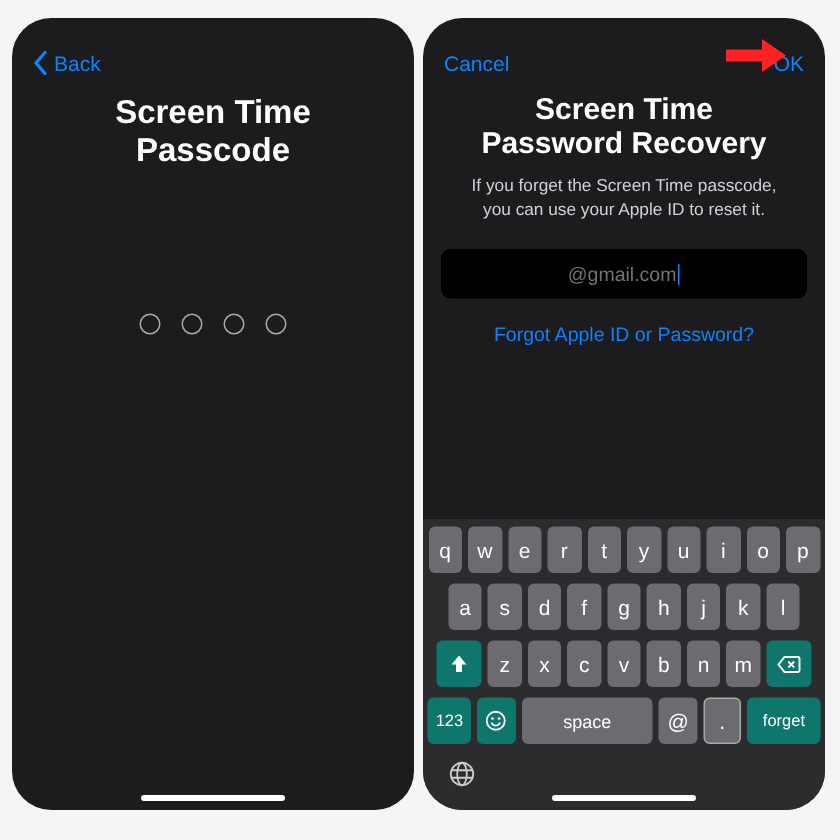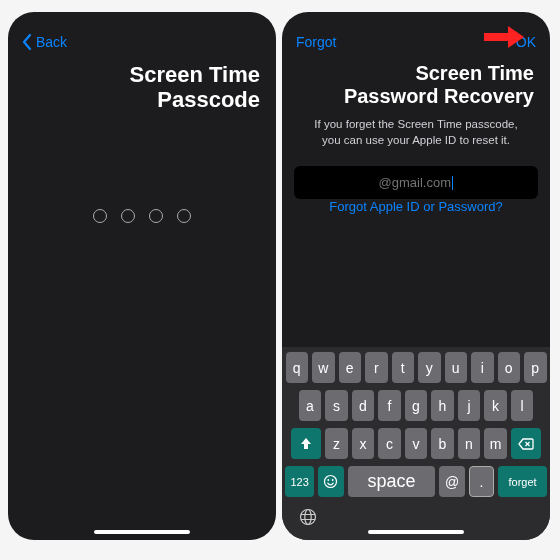--- a/index.html
+++ b/index.html
@@ -3,41 +3,41 @@
 <meta charset="utf-8">
 <style>
   * { margin:0; padding:0; box-sizing:border-box; font-family:-apple-system,"Helvetica Neue",Arial,sans-serif; }
   body { background:#f5f5f5; width:560px; height:560px; }
   .wrap { display:flex; gap:6px; padding:12px 8px; }
   .phone { width:268px; height:528px; background:#1c1c1e; border-radius:26px; position:relative; overflow:hidden; color:#fff; }
   .nav { display:flex; justify-content:space-between; align-items:center; padding:22px 14px 12px; font-size:14px; color:#0a84ff; }
   .nav .side { width:56px; display:flex; align-items:center; }
   .nav .right { justify-content:flex-end; }
   .chev { margin-right:4px; }
-  .title { font-size:22px; font-weight:700; text-align:right; padding:0 16px; line-height:1.15; }
+  .title { font-size:22px; font-weight:700; text-align:center; padding:0 16px; line-height:1.15; }
   .title.small { font-size:20px; }
   .desc { font-size:11.5px; color:#d1d1d6; text-align:center; padding:8px 22px 0; line-height:1.4; }
   .dots { display:flex; justify-content:center; gap:14px; margin-top:96px; }
   .dot { width:14px; height:14px; border:1.5px solid #aaa; border-radius:50%; }
   .field { margin:18px 12px 0; background:#000; border-radius:6px; padding:9px 12px; font-size:13px; color:#737373; display:flex; align-items:center; }
   .cursor { width:1.5px; height:14px; background:#0a84ff; display:inline-block; margin-left:1px; }
-  .link { text-align:center; color:#0a84ff; font-size:13px; }
+  .link { text-align:center; color:#0a84ff; font-size:13px; margin-top:16px; }
   .homebar { position:absolute; bottom:6px; left:50%; transform:translateX(-50%); width:96px; height:4px; background:#fff; border-radius:2px; }
   .arrow { position:absolute; top:14px; right:26px; width:40px; height:22px; z-index:5; }
   .arrow .shaft { position:absolute; left:0; top:7px; width:28px; height:8px; background:#ff2222; }
   .arrow .head { position:absolute; left:24px; top:0; width:0; height:0; border-top:11px solid transparent; border-bottom:11px solid transparent; border-left:16px solid #ff2222; }
   .kb { position:absolute; bottom:0; left:0; right:0; background:#2c2c2e; padding:5px 3px 8px; }
   .krow { display:flex; justify-content:center; gap:4px; margin-bottom:7px; }
   .key { background:#6b6b70; color:#fff; border-radius:4px; height:31px; width:22.5px; display:flex; align-items:center; justify-content:center; font-size:14px; }
   .key.sp { background:#0f766e; }
   .key.shift { width:30px; }
   .key.bksp { width:30px; }
   .key.num { width:30px; font-size:11px; }
   .key.emo { width:26px; }
-  .key.space { width:90px; font-size:18px; }
+  .key.space { width:90px; font-size:12px; }
   .key.at { width:26px; }
   .key.dot { width:26px; }
   .key.ret { width:50px; font-size:11px; }
   .globe { padding:4px 0 2px 14px; color:#ccc; font-size:16px; }
 </style>
 </head>
 <body>
 
 <div class="wrap">
 
@@ -61,21 +61,21 @@
     <div class="homebar"></div>
   </div>
 
   <div class="phone">
     <div class="arrow">
       <div class="shaft"></div>
         <div class="head"></div>
     </div>
     <div class="nav">
       <div class="side">
-        <span>Forgot</span>
+        <span>Cancel</span>
       </div>
       <div class="side right">
         <span>OK</span>
       </div>
     </div>
     <div class="title small">
       <span>Screen Time</span><br>
       <span>Password Recovery</span>
     </div>
     <div class="desc">If you forget the Screen Time passcode, you can use your Apple ID to reset it.</div>

